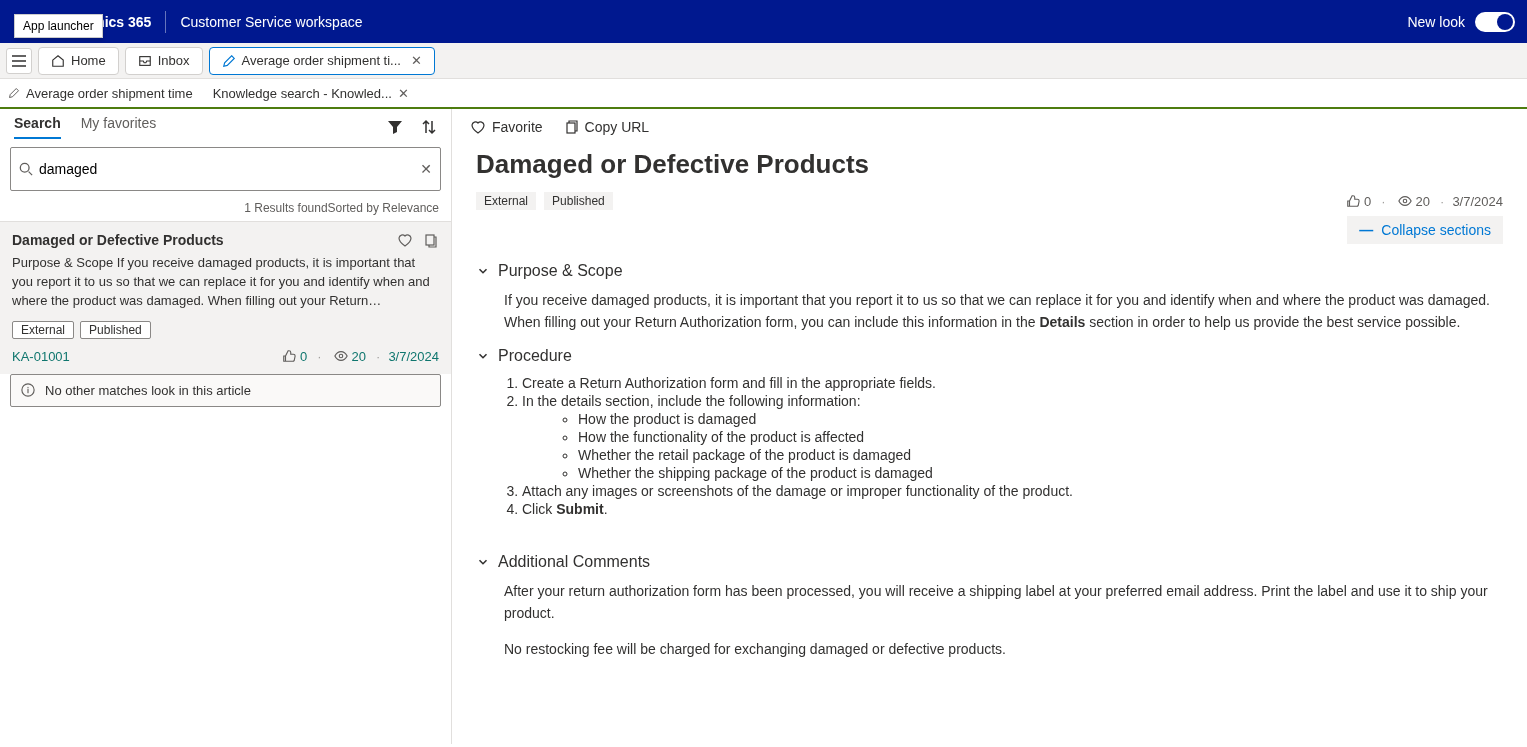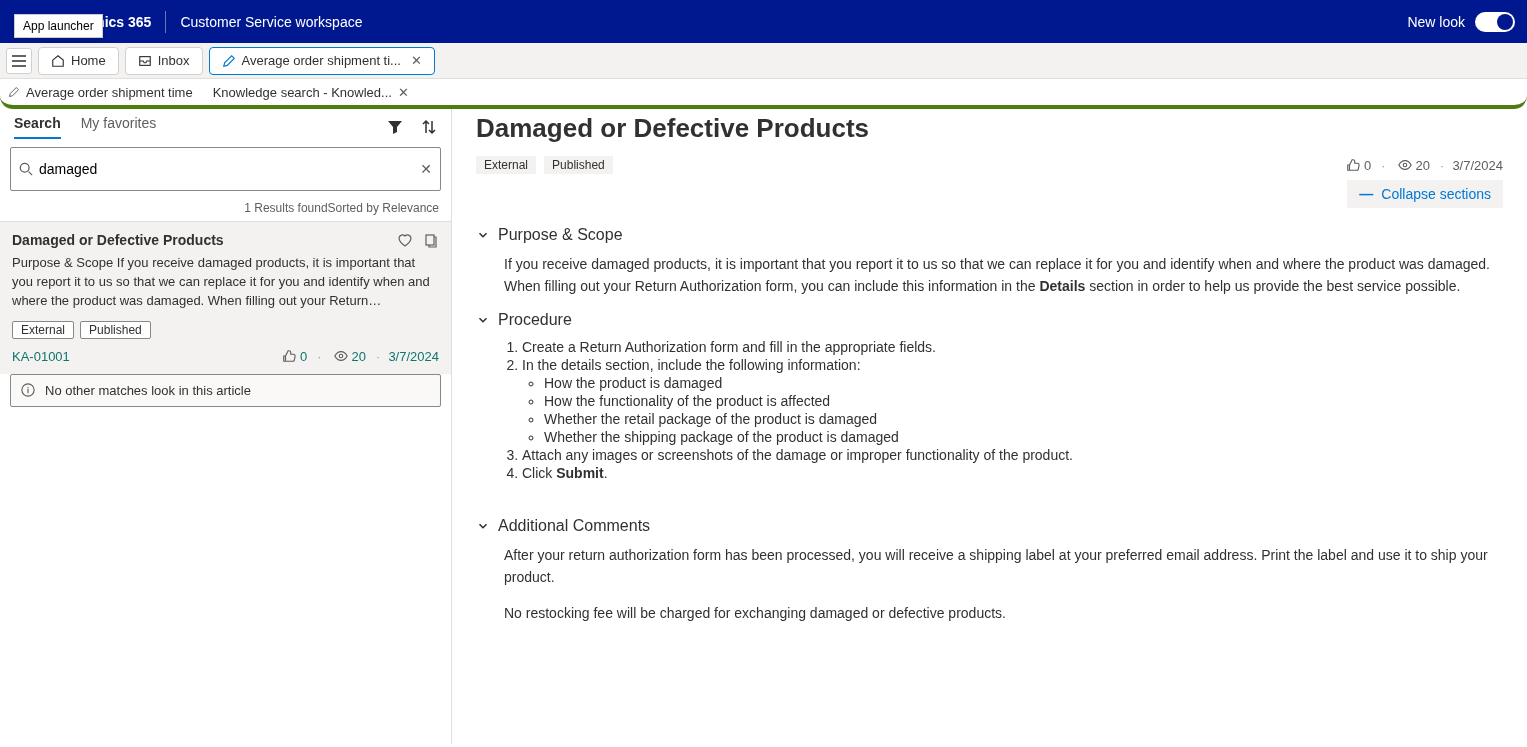--- a/index.html
+++ b/index.html
@@ -37,22 +37,22 @@
   .hamburger { width: 26px; height: 26px; display: flex; align-items: center; justify-content: center; cursor: pointer; border:1px solid #d2d0ce; border-radius:3px; background:#fff; }
   .tab {
     display: flex; align-items: center; gap: 6px; height: 28px; padding: 0 12px;
     border: 1px solid #d2d0ce; border-radius: 4px; background: #fff; cursor: pointer;
     font-size: 13px;
   }
   .tab.active { border-color: #0078d4; background: #fff; }
   .tab .close { margin-left: 4px; color: #605e5c; }
 
   .subtabrow {
-    height: 30px; display: flex; align-items: center; border-bottom: 4px solid #4d7c0f;
-    padding-left: 8px; gap: 20px; border-radius: 13px;
+    height: 30px; display: flex; align-items: center; border-bottom: 2px solid #4d7c0f;
+    padding-left: 8px; gap: 20px;
   }
   .subtab { display: flex; align-items: center; gap: 6px; font-size: 13px; color: #323130; cursor: pointer; }
   .subtab.active { font-weight: 400; color:#323130; }
   .subtab .close { color: #605e5c; }
 
   .content { display: flex; height: calc(100vh - 46px - 36px - 30px); }
 
   .leftpanel { width: 452px; border-right: 1px solid #e1dfdd; display: flex; flex-direction: column; }
 
   .sidetabs {
@@ -116,21 +116,21 @@
   .collapse-row { display:flex; justify-content:flex-end; margin: 6px 0 18px 0; }
   .collapse-btn {
     background:#f3f2f1; padding:6px 12px; display:flex; align-items:center; gap:8px;
     color:#0078d4; cursor:pointer; font-size:14px;
   }
 
   .section-head { display:flex; align-items:center; gap:8px; font-size:16px; margin: 14px 0 10px 0; }
   .section-body { margin-left: 28px; font-size:14px; line-height:1.55; color:#323130; }
   ol.numlist { margin-left: 46px; padding-left: 0; }
   ol.numlist > li { margin: 2px 0; }
-  ul.sublist { list-style-type: circle; margin-left: 22px; }
+  ul.sublist { list-style-type: circle; margin-left: 56px; }
   ul.sublist > li { margin: 2px 0; }
 
   svg { display:block; }
 </style>
 </head>
 <body>
 
 <div class="topbar">
   <div class="topbar-left">
     <div class="app-launcher-btn">
@@ -292,20 +292,39 @@
           <svg width="14" height="14" viewBox="0 0 16 16" fill="none" stroke="#605e5c" stroke-width="1.3">
             <circle cx="8" cy="8" r="7"></circle>
             <path d="M8 5v0M8 7v4" stroke-linecap="round"></path>
           </svg>
         </span>
       <span>No other matches look in this article</span>
     </div>
   </div>
 
   <div class="rightpanel">
+    <div class="ra-top">
+      <div class="ra-action">
+        <span>
+            <svg width="16" height="16" viewBox="0 0 16 16" fill="none" stroke="#323130" stroke-width="1.2">
+              <path d="M8 14s-6-4-6-8a3.5 3.5 0 0 1 6-2 3.5 3.5 0 0 1 6 2c0 4-6 8-6 8z"></path>
+            </svg>
+          </span>
+        <span>Favorite</span>
+      </div>
+      <div class="ra-action">
+        <span>
+            <svg width="16" height="16" viewBox="0 0 16 16" fill="none" stroke="#323130" stroke-width="1.2">
+              <rect x="4" y="4" width="8" height="10"></rect>
+              <path d="M6 4V2h8v10h-2"></path>
+            </svg>
+          </span>
+        <span>Copy URL</span>
+      </div>
+    </div>
 
     <div class="article">
       <h1>Damaged or Defective Products</h1>
 
       <div class="article-metaline">
         <div class="article-tags">
           <span class="atag">External</span>
           <span class="atag">Published</span>
         </div>
         <div class="article-stats">

